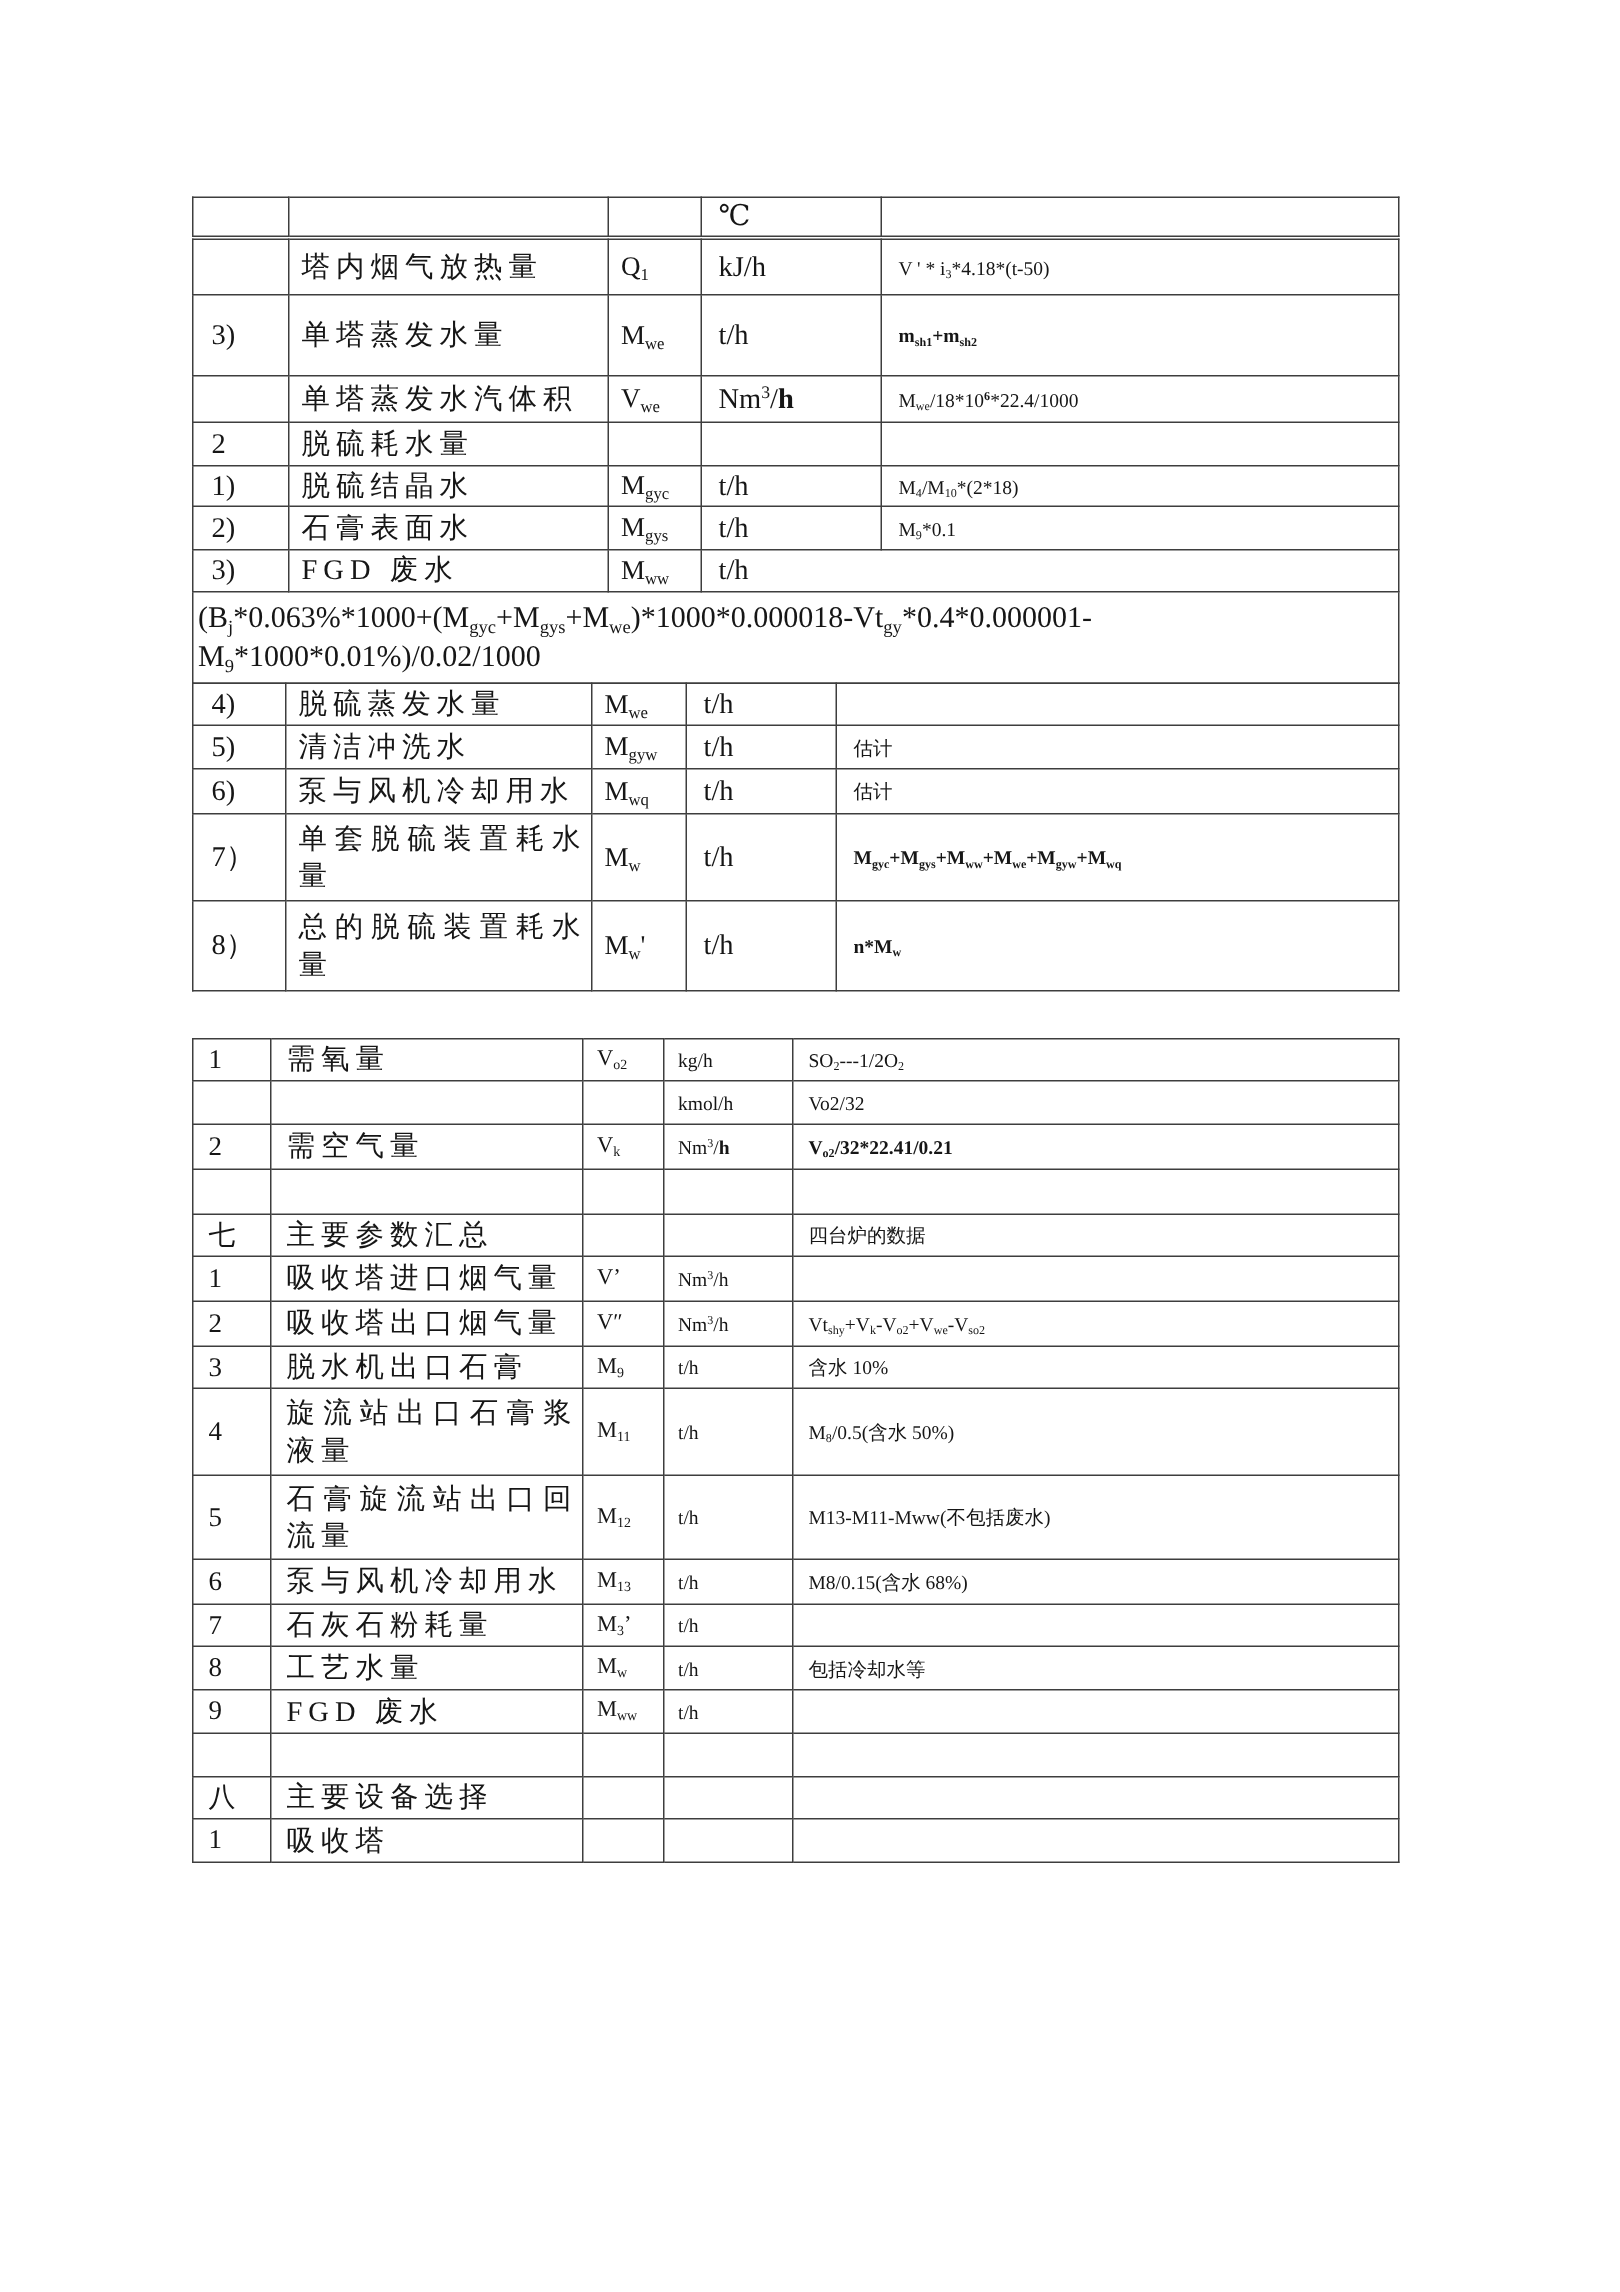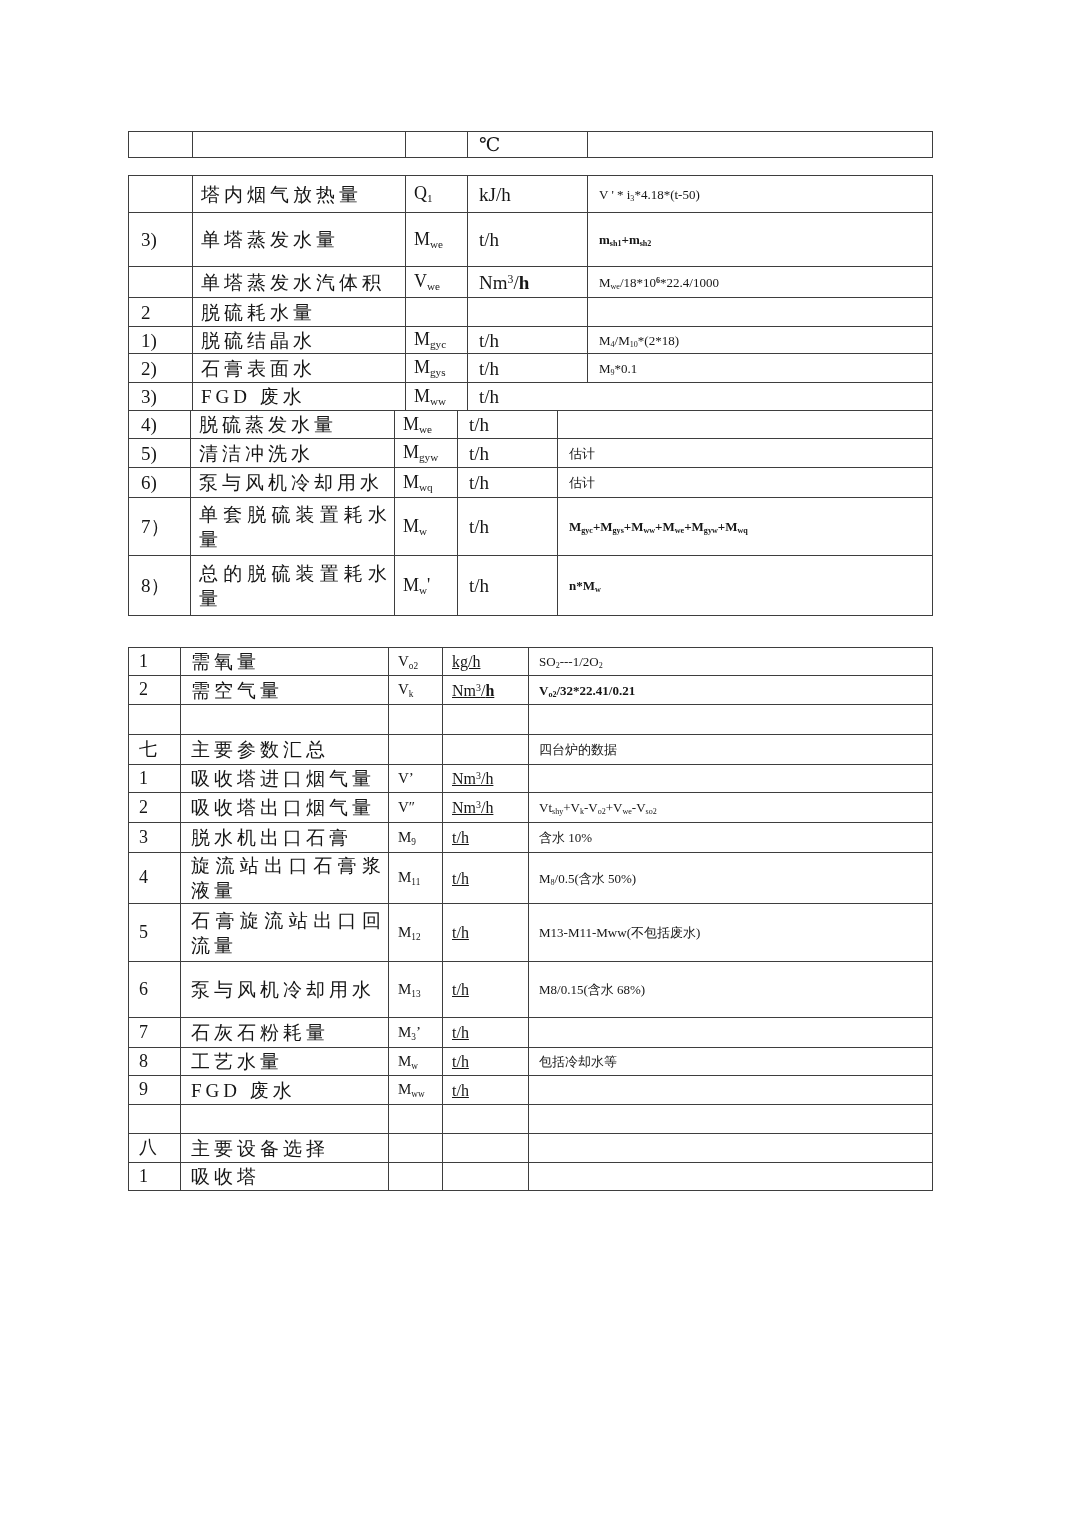--- a/index.html
+++ b/index.html
@@ -46,21 +46,21 @@
   td.c-unit{padding:0 2px 0 11px;font-size:19px;}
   td.c-formula{padding:0 4px 0 11px;font-size:13px;}
   td.c-full{padding:0 4px 0 3px;font-size:20px;line-height:1.45;}
   sub{font-size:62%;vertical-align:-0.3em;letter-spacing:0;line-height:0;}
   sup{font-size:62%;vertical-align:0.55em;letter-spacing:0;line-height:0;}
   b{font-weight:bold;}
 
   
   #t1top tr{height:24px;}
   
-  .seg2{margin-top:17px;}
+  .seg2{margin-top:1px;}
   #t1u tr:nth-child(1){height:37px;}
   #t1u tr:nth-child(2){height:54px;}
   #t1u tr:nth-child(3){height:31px;}
   #t1u tr:nth-child(4){height:29px;padding-left:40px;}
   #t1u tr:nth-child(5){height:27px;}
   #t1u tr:nth-child(6){height:29px;}
   #t1u tr:nth-child(7){height:28px;}
   #t1u tr:nth-child(8){height:61px;}
   #t1u tr:nth-child(9){height:58px;}
   
@@ -75,21 +75,21 @@
     margin:28px 0 0 2px;
     font-size:20px;
     letter-spacing:4px;
     line-height:24px;
   }
   
   .t2{margin-top:31px;}
   .t2 td.c-num{padding-left:10px;font-size:18px;}
   .t2 td.c-name{padding-left:10px;}
   .t2 td.c-sym{font-size:15px;padding-left:9px;}
-  .t2 td.c-unit{font-size:16px;padding-left:9px;text-decoration:underline;}
+  .t2 td.c-unit{font-size:13px;padding-left:9px;}
   .t2 td.c-formula{padding-left:10px;margin-top:24px;}
   #t2 tr:nth-child(1){height:28px;}
   #t2 tr:nth-child(2){height:29px;}
   #t2 tr:nth-child(3){height:30px;}
   #t2 tr:nth-child(4){height:30px;}
   #t2 tr:nth-child(5){height:28px;}
   #t2 tr:nth-child(6){height:30px;}
   #t2 tr:nth-child(7){height:30px;}
   #t2 tr:nth-child(8){height:28px;}
   #t2 tr:nth-child(9){height:58px;}
@@ -177,20 +177,23 @@
           <td class="c-sym">M<sub>gys</sub></td>
           <td class="c-unit">t/h</td>
           <td class="c-formula">M<sub>9</sub>*0.1</td>
         </tr>
         <tr>
           <td class="c-num">3)</td>
           <td class="c-name">FGD 废水</td>
           <td class="c-sym">M<sub>ww</sub></td>
           <td class="c-unit" colspan="2">t/h</td>
         </tr>
+        <tr>
+          <td colspan="5" class="c-full">(B<sub>j</sub>*0.063%*1000+(M<sub>gyc</sub>+M<sub>gys</sub>+M<sub>we</sub>)*1000*0.000018-Vt<sub>gy</sub>*0.4*0.000001-M<sub>9</sub>*1000*0.01%)/0.02/1000</td>
+        </tr>
       </tbody>
   </table>
 
   <table class="tbl seg3">
     <colgroup>
       <col style="width:62px">
         <col style="width:204px">
         <col style="width:63px">
       <col style="width:100px">
         <col style="width:375px">
@@ -245,20 +248,27 @@
     </colgroup>
     <tbody id="t2">
         <tr>
           <td class="c-num">1</td>
           <td class="c-name">需氧量</td>
           <td class="c-sym">V<sub>o2</sub></td>
           <td class="c-unit">kg/h</td>
           <td class="c-formula">SO<sub>2</sub>---1/2O<sub>2</sub></td>
         </tr>
         <tr>
+          <td class="c-num"></td>
+          <td class="c-name"></td>
+          <td class="c-sym"></td>
+          <td class="c-unit">kmol/h</td>
+          <td class="c-formula">Vo2/32</td>
+        </tr>
+        <tr>
           <td class="c-num">2</td>
           <td class="c-name">需空气量</td>
           <td class="c-sym">V<sub>k</sub></td>
           <td class="c-unit">Nm<sup>3</sup>/<b>h</b></td>
           <td class="c-formula"><b>V<sub>o2</sub>/32*22.41/0.21</b></td>
         </tr>
         <tr>
           <td class="c-num"></td>
           <td class="c-name"></td>
           <td class="c-sym"></td>

